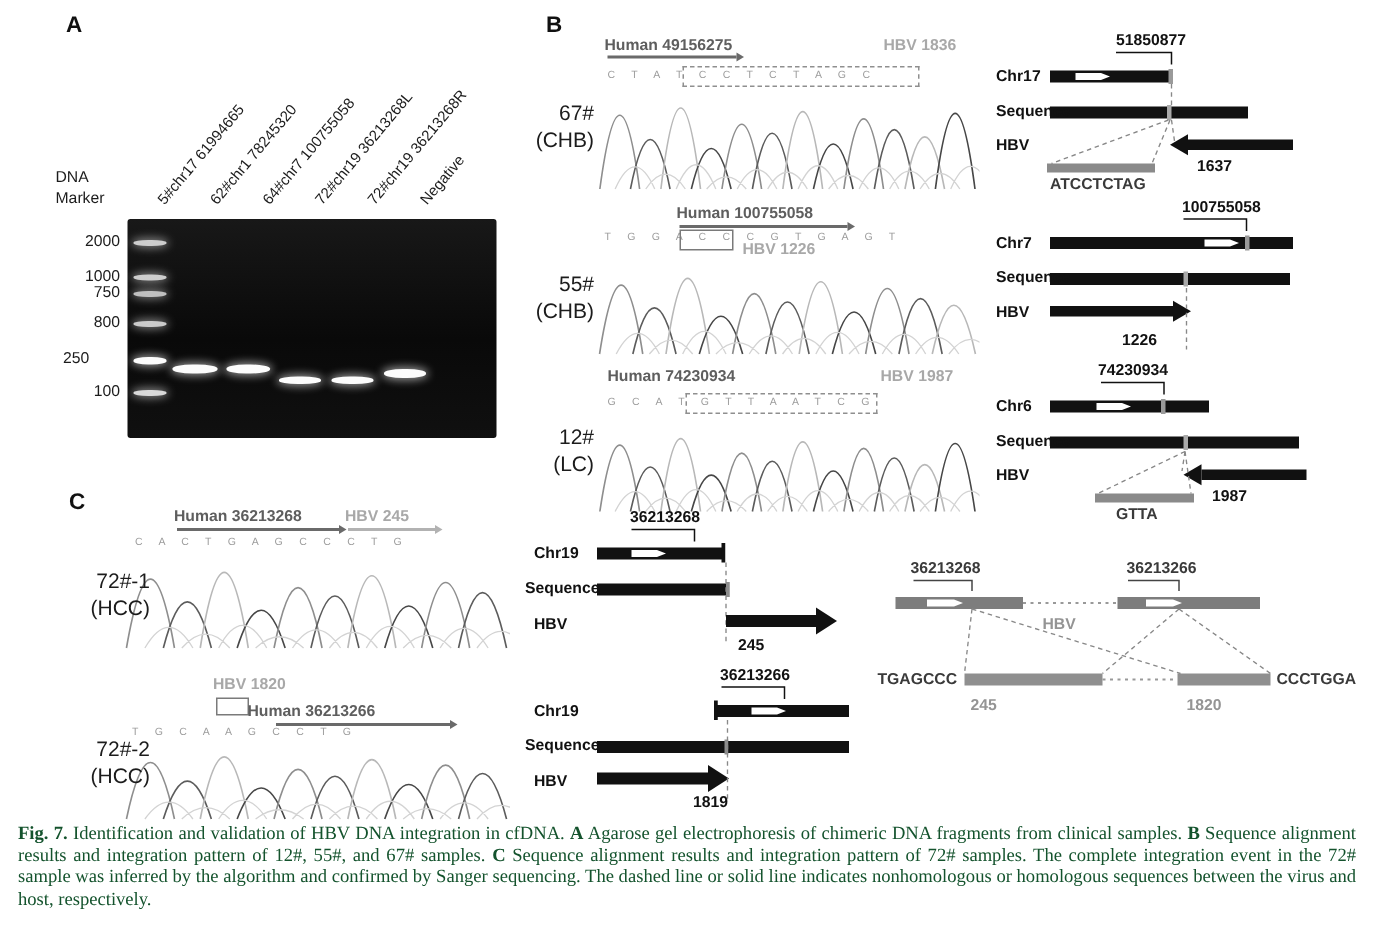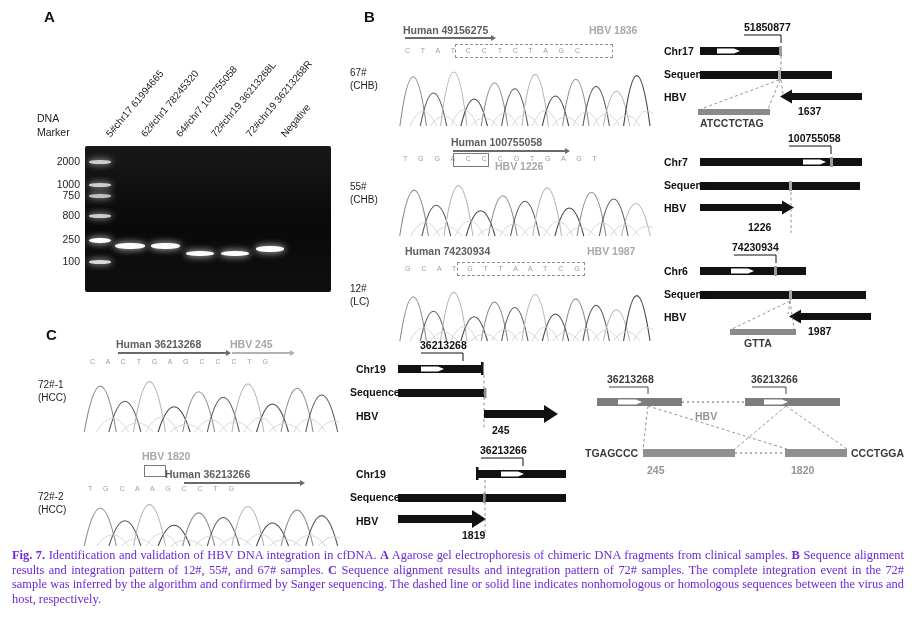--- a/index.html
+++ b/index.html
@@ -14,25 +14,25 @@
   .humanlbl{font-weight:bold;font-size:10.5px;color:#5e5e5e;white-space:nowrap}
   .hbvlbl{font-weight:bold;font-size:10.5px;color:#a8a8a8;white-space:nowrap}
   .letters{font-size:7px;color:#9d9d9d;letter-spacing:4.5px;white-space:nowrap}
   .dashedbox{border:1px dashed #8f8f8f}
   .solidbox{border:1px solid #7a7a7a}
   .arrow{height:1.5px;background:#6a6a6a}
   .arrow::after{content:"";position:absolute;right:-5px;top:-2.4px;width:0;height:0;
     border-left:5px solid #6a6a6a;border-top:3px solid transparent;border-bottom:3px solid transparent}
   .arrow.light{background:#b2b2b2}
   .arrow.light::after{border-left-color:#b2b2b2}
-  .samplelbl{font-size:10px;color:#1c1c1c;text-align:left;line-height:1.3}
+  .samplelbl{font-size:14px;color:#1c1c1c;text-align:right;line-height:1.3}
   .diaglbl{font-weight:bold;font-size:10.5px;color:#111;white-space:nowrap}
   .graylbl{color:#949494}
   .darkseq{color:#3a3a3a}
-  .caption{font-family:"Liberation Serif",serif;font-size:12.4px;line-height:1.17;color:#6d28d9;text-align:justify}
+  .caption{font-family:"Liberation Serif",serif;font-size:12.4px;line-height:1.17;color:#14532d;text-align:justify}
 </style>
 </head>
 <body>
 
 <div class="fig">
 
   <div class="abs plabel" style="left:44px;top:8px">A</div>
 
   <div class="abs rot" style="left:112px;top:128px">5#chr17 61994665</div>
   <div class="abs rot" style="left:147px;top:128px">62#chr1 78245320</div>
@@ -43,21 +43,21 @@
 
   <div class="abs small" style="left:37px;top:112px;line-height:1.3">
     <div>DNA</div>
     <div>Marker</div>
   </div>
 
   <div class="abs small" style="left:42px;top:155px;width:38px;text-align:right">2000</div>
   <div class="abs small" style="left:42px;top:178px;width:38px;text-align:right">1000</div>
   <div class="abs small" style="left:42px;top:189px;width:38px;text-align:right">750</div>
   <div class="abs small" style="left:42px;top:209px;width:38px;text-align:right">800</div>
-  <div class="abs small" style="left:42px;top:233px;width:38px;text-align:right">250</div>
+  <div class="abs small" style="left:42px;top:233px;width:38px;">250</div>
   <div class="abs small" style="left:42px;top:255px;width:38px;text-align:right">100</div>
 
   <div class="abs gel" style="left:85px;top:146px;width:246px;height:146px">
     <div class="band" style="left:4px;top:14px;width:22px;height:4px;opacity:.8"></div>
     <div class="band" style="left:4px;top:37px;width:22px;height:4px;opacity:.8"></div>
     <div class="band" style="left:4px;top:48px;width:22px;height:4px;opacity:.75"></div>
     <div class="band" style="left:4px;top:68px;width:22px;height:4px;opacity:.8"></div>
     <div class="band" style="left:4px;top:92px;width:22px;height:5px"></div>
     <div class="band" style="left:4px;top:114px;width:22px;height:4px;opacity:.85"></div>
     <div class="band" style="left:30px;top:97px;width:30px;height:6px"></div>

